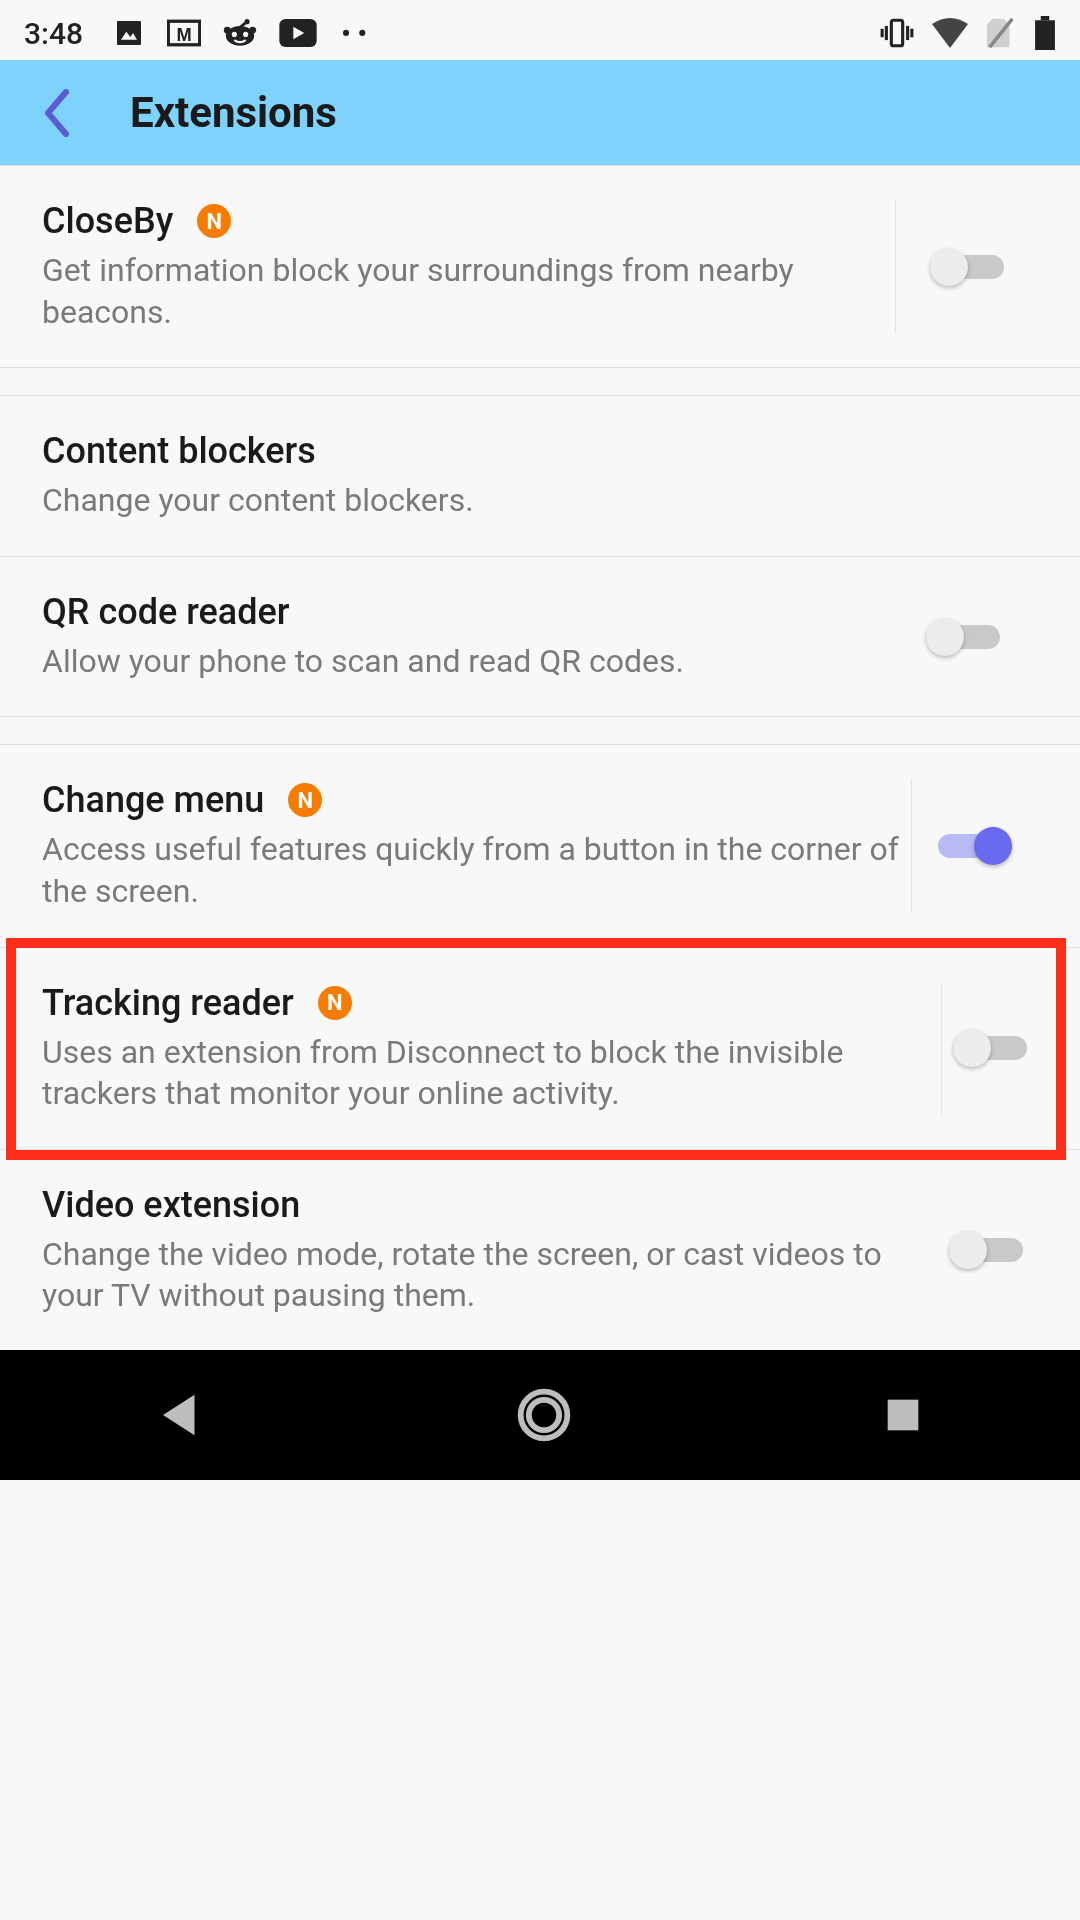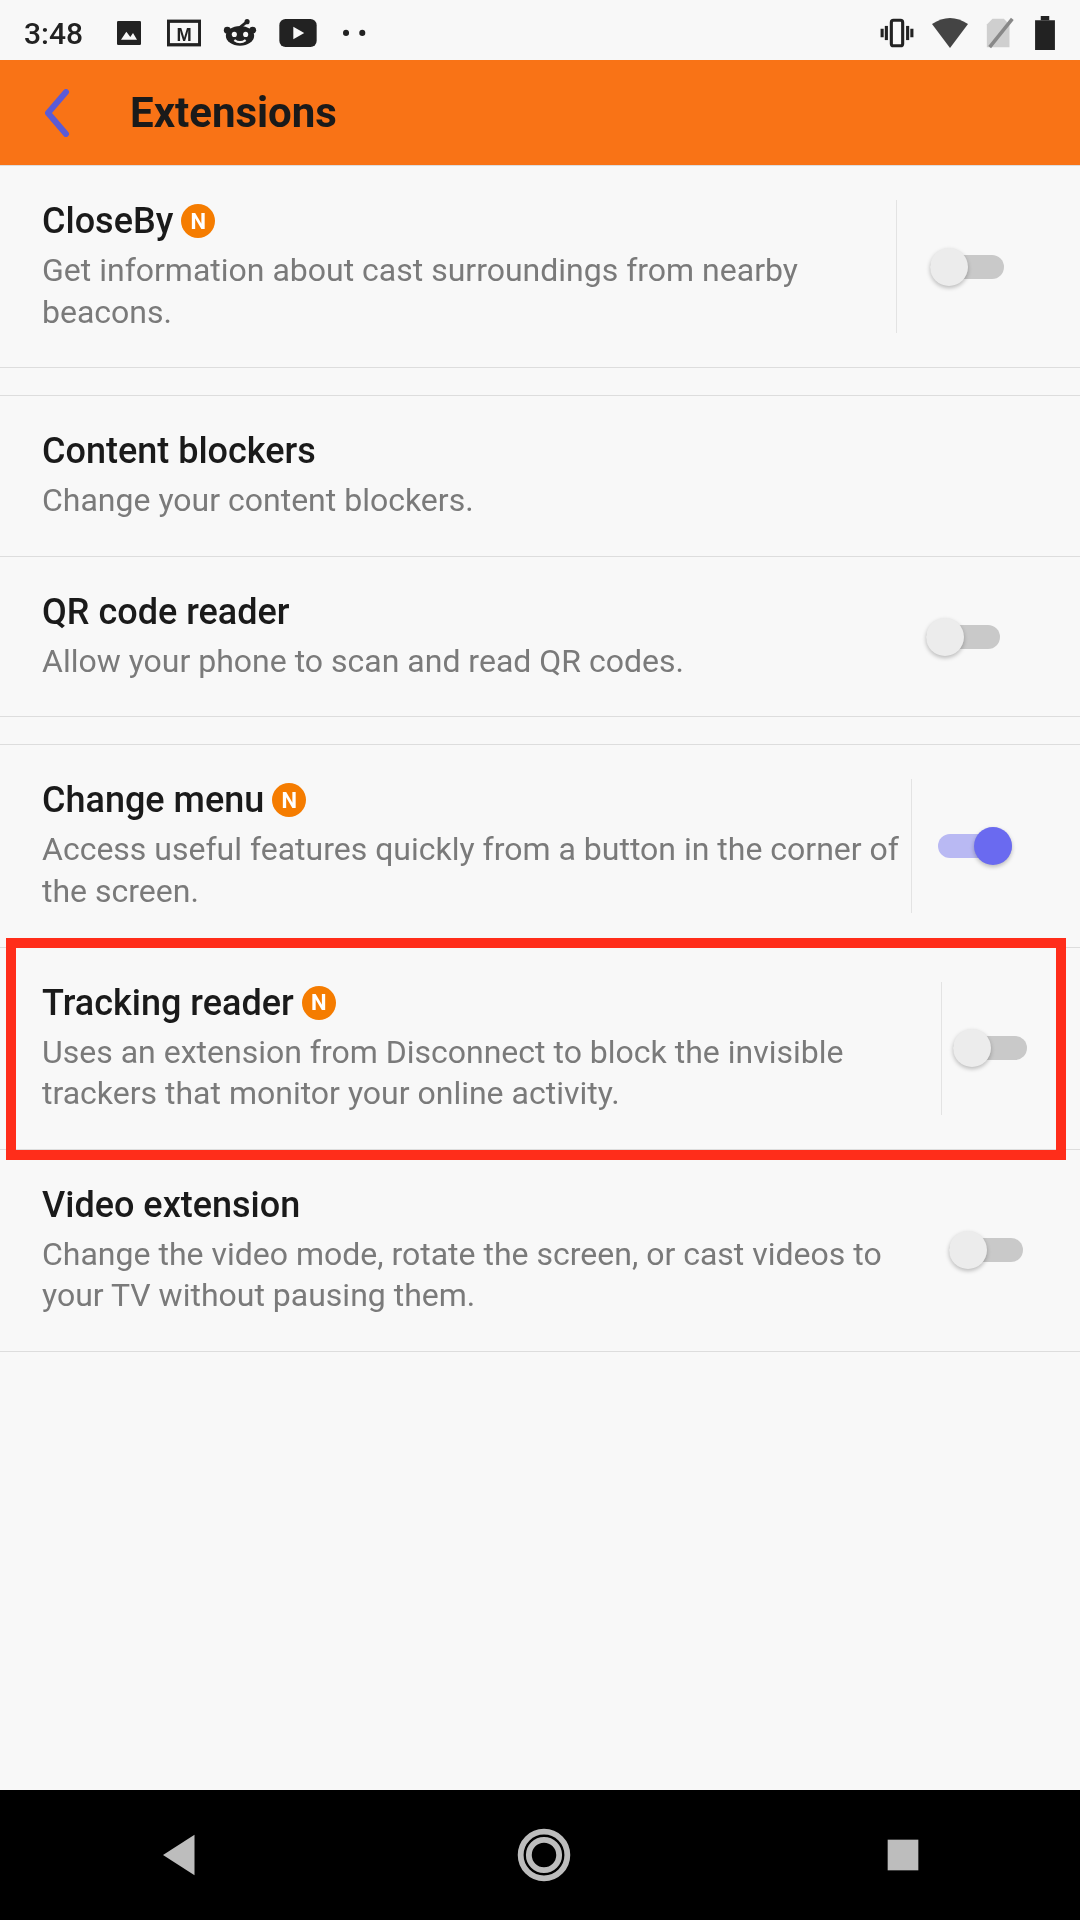--- a/index.html
+++ b/index.html
@@ -6,21 +6,21 @@
   html, body {
     width: 1080px;
     height: 1920px;
     font-family: -apple-system, Roboto, "Helvetica Neue", Arial, sans-serif;
     background: #f8f8f8;
     color: #222;
     overflow: hidden;
   }
   .screen {
     width: 1080px;
-    height: 1920px;
+    height: 1480px;
     position: relative;
     background: #f8f8f8;
   }
 
   
   .status-bar {
     display: flex;
     align-items: center;
     padding: 12px 24px 6px 24px;
     height: 60px;
@@ -31,21 +31,21 @@
   .status-icon svg { display: block; }
   .status-right { margin-left: auto; display: flex; align-items: center; gap: 18px; }
   .status-dots { font-size: 30px; letter-spacing: 6px; color:#222; margin-left:2px; }
 
   
   .header {
     display: flex;
     align-items: center;
     height: 105px;
     padding: 0 12px;
-    background: #f97316;
+    background: #7dd3fc;
   }
   .back-btn {
     width: 90px; height: 90px;
     display: flex; align-items: center; justify-content: center;
   }
   .header-title {
     font-size: 42px;
     font-weight: 700;
     color: #1a1a1a;
     margin-left: 28px;
@@ -54,21 +54,21 @@
   
   .list { border-top: 1px solid #ddd; }
   .item {
     padding: 34px 42px 34px 42px;
     border-bottom: 1px solid #ddd;
     display: flex;
     align-items: center;
     background: #f8f8f8;
   }
   .item-body { flex: 1 1 auto; min-width: 0; }
-  .item-title-row { display: flex; align-items: center; gap: 8px; }
+  .item-title-row { display: flex; align-items: center; gap: 24px; }
   .item-title {
     font-size: 36px;
     font-weight: 500;
     color: #1a1a1a;
   }
   .n-badge {
     width: 34px; height: 34px; border-radius: 50%;
     background: #f57c00; color: #fff;
     font-size: 22px; font-weight: 700;
     display: inline-flex; align-items: center; justify-content: center;
@@ -203,21 +203,21 @@
   </div>
 
   <div class="list">
 
     <div class="item">
       <div class="item-body">
         <div class="item-title-row">
           <span class="item-title">CloseBy</span>
           <span class="n-badge">N</span>
         </div>
-        <div class="item-desc">Get information about cast surroundings from nearby beacons.</div>
+        <div class="item-desc">Get information block your surroundings from nearby beacons.</div>
       </div>
       <div class="toggle-wrap">
         <div class="switch">
           <div class="track"></div>
           <div class="thumb"></div>
         </div>
       </div>
     </div>
 
     <div class="gap-item"></div>

